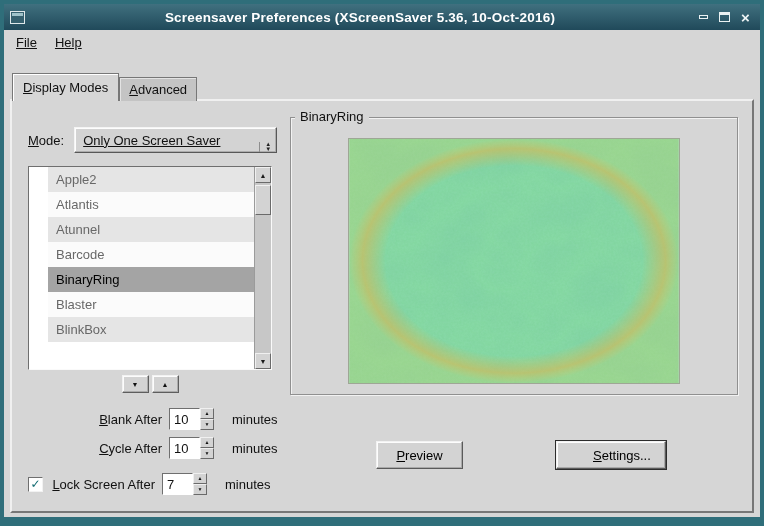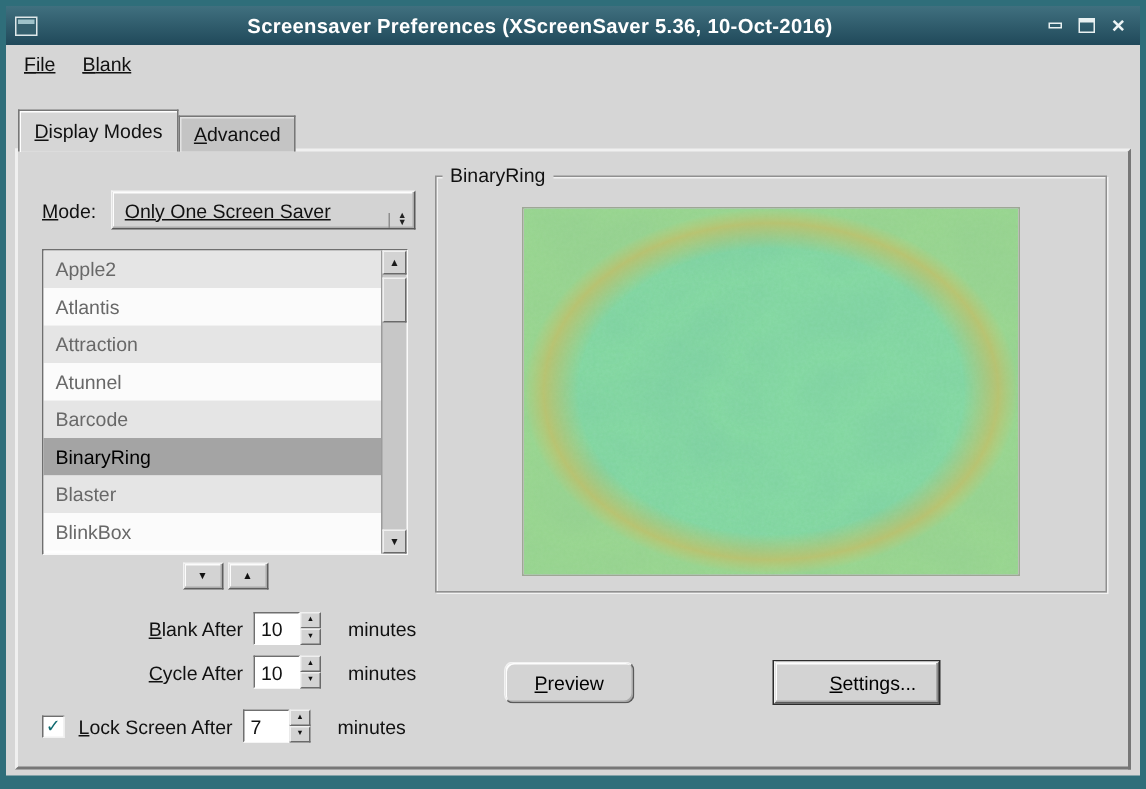--- a/index.html
+++ b/index.html
@@ -31,21 +31,21 @@
 
   
   .left-col{flex:0 0 270px;padding:26px 0 0 16px;}
   .mode-row{display:flex;align-items:center;gap:10px;margin-bottom:13px;}
   .dropdown{width:203px;height:26px;display:flex;align-items:flex-end;background:#d3d3d3;border:1px solid;border-color:#f4f4f4 #585858 #585858 #f4f4f4;box-shadow:inset -1px -1px 0 #adadad,inset 1px 1px 0 #fdfdfd;}
   .dropdown-value{flex:1;padding-left:8px;text-decoration:underline;align-self:center;white-space:nowrap;}
   .dropdown-ind{width:17px;display:flex;flex-direction:column;align-items:center;justify-content:center;border-left:1px solid #8e8e8e;}
   .tiny-arrow{font-size:6px;line-height:5px;color:#222;}
 
   .listbox-wrap{width:244px;height:204px;display:flex;border:1px solid;border-color:#6f6f6f #fafafa #fafafa #6f6f6f;background:#fff;}
-  .listbox{flex:1;overflow:hidden;}
+  .listbox{flex:1;overflow:hidden;margin-left:19px;}
   .list-item{height:25px;line-height:25px;padding-left:8px;color:#686868;background:#fbfbfb;white-space:nowrap;}
   .list-item:nth-child(odd){background:#e5e5e5;}
   .list-item.selected{background:#a4a4a4;color:#000;}
   .scrollbar{flex:0 0 17px;display:flex;flex-direction:column;background:#c7c7c7;border-left:1px solid #9b9b9b;}
   .sb-btn{height:16px;display:flex;align-items:center;justify-content:center;background:#d3d3d3;border:1px solid;border-color:#f0f0f0 #6a6a6a #6a6a6a #f0f0f0;}
   .sb-glyph{font-size:7px;color:#1a1a1a;line-height:1;}
   .sb-track{flex:1;position:relative;}
   .sb-thumb{position:absolute;left:0;right:0;top:2px;height:30px;background:#d3d3d3;border:1px solid;border-color:#f0f0f0 #6a6a6a #6a6a6a #f0f0f0;}
 
   .list-arrows{width:244px;display:flex;justify-content:center;gap:3px;margin-top:5px;}
@@ -68,21 +68,21 @@
 
   
   .right-col{flex:1;padding:16px 14px 0 8px;display:flex;flex-direction:column;}
   .gtk-frame{position:relative;height:278px;border:1px solid #909090;box-shadow:inset 1px 1px 0 #f2f2f2,1px 1px 0 #f2f2f2;}
   .frame-legend{position:absolute;top:-9px;left:4px;padding:0 5px;background:#d6d6d6;white-space:nowrap;}
   .preview-holder{position:absolute;left:50%;top:20px;transform:translateX(-50%);font-size:0;}
   .preview-img{display:block;border:1px solid rgba(90,110,70,.45);}
 
   .action-row{display:flex;margin-top:46px;}
   .btn{height:28px;min-width:87px;padding:0 14px;background:#d3d3d3;border:1px solid;border-color:#f2f2f2 #5a5a5a #5a5a5a #f2f2f2;box-shadow:inset -1px -1px 0 #a9a9a9,inset 1px 1px 0 #fdfdfd;font:13px "Liberation Sans","DejaVu Sans",sans-serif;display:flex;align-items:center;justify-content:center;cursor:default;}
-  .btn-preview{margin-left:46px;border-radius:6px;}
+  .btn-preview{margin-left:86px;}
   .btn-settings{margin-left:93px;box-shadow:0 0 0 1px #2c2c2c,inset -1px -1px 0 #a9a9a9,inset 1px 1px 0 #fdfdfd;padding-left:36px;}
 </style>
 </head>
 <body>
 
 <div class="frame-window">
   <div class="window-inner">
 
     <div class="titlebar">
       <span class="win-icon">
@@ -95,21 +95,21 @@
       <span class="tb-btn">
           <span class="glyph-restore"></span>
         </span>
       <span class="tb-btn">
           <span class="glyph-close">×</span>
         </span>
     </div>
 
     <div class="menubar">
       <span class="menu-item mnemonic">File</span>
-      <span class="menu-item mnemonic">Blank</span>
+      <span class="menu-item mnemonic">Help</span>
     </div>
 
     <div class="workarea">
       <div class="tabs">
         <div class="tab tab-active mnemonic">Display Modes</div>
         <div class="tab mnemonic">Advanced</div>
       </div>
 
       <div class="panel">
 
@@ -122,21 +122,20 @@
                 <span class="tiny-arrow">▲</span>
                 <span class="tiny-arrow">▼</span>
               </span>
             </div>
           </div>
 
           <div class="listbox-wrap">
             <div class="listbox">
               <div class="list-item">Apple2</div>
               <div class="list-item">Atlantis</div>
-              <div class="list-item">Attraction</div>
               <div class="list-item">Atunnel</div>
               <div class="list-item">Barcode</div>
               <div class="list-item selected">BinaryRing</div>
               <div class="list-item">Blaster</div>
               <div class="list-item">BlinkBox</div>
             </div>
             <div class="scrollbar">
               <div class="sb-btn">
                   <span class="sb-glyph">▲</span>
                 </div>

